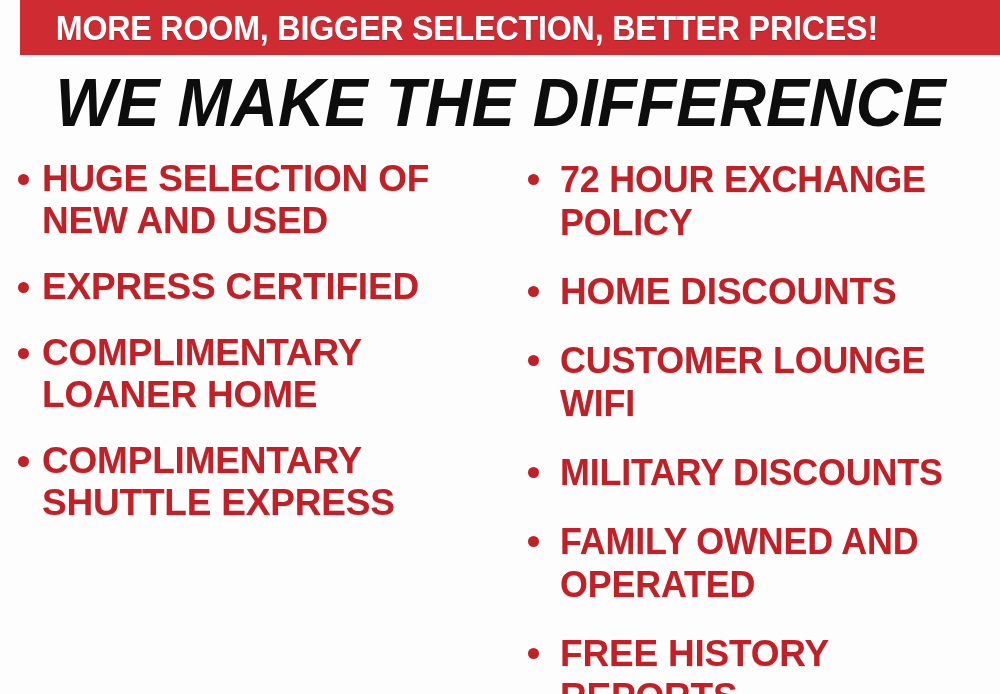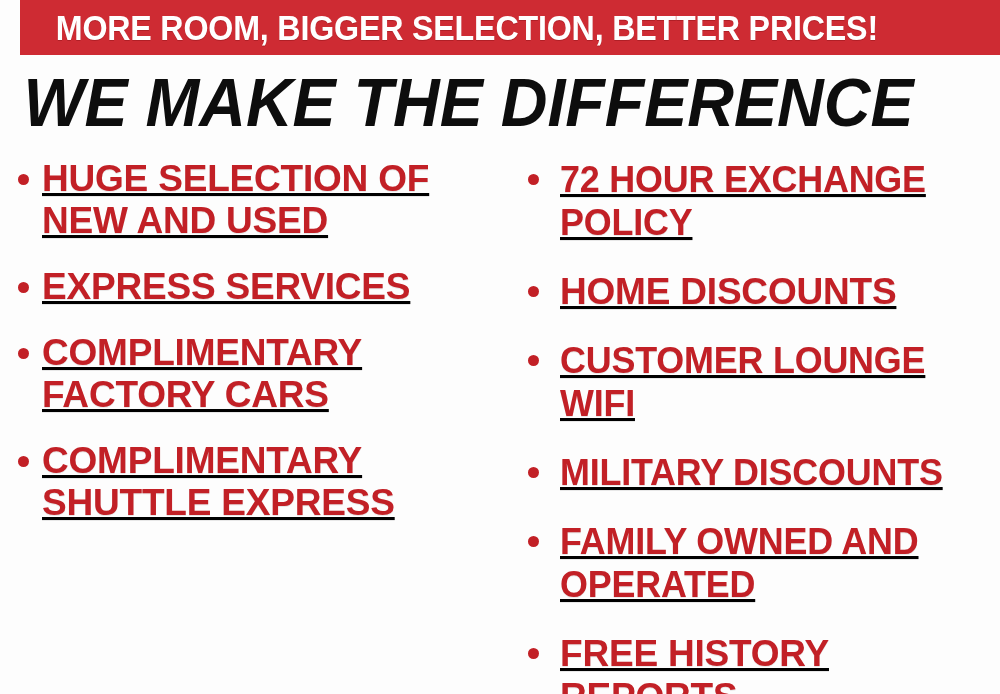--- a/index.html
+++ b/index.html
@@ -46,20 +46,21 @@
     transform-origin: center center;
     text-shadow: 0 1px 0 rgba(120, 10, 15, 0.35);
   }
 
   
   #headline {
     position: absolute;
     left: 0;
     top: 66px;
     width: 1000px;
+    text-align: center;
   }
   #headline-text {
     display: inline-block;
     color: #0d0d0d;
     font-family: "Liberation Sans", sans-serif;
     font-weight: bold;
     font-style: italic;
     font-size: 68px;
     line-height: 72px;
     letter-spacing: 0px;
@@ -69,21 +70,20 @@
   }
 
   
   #columns {
     position: absolute;
     left: 0;
     top: 158px;
     width: 1000px;
     height: 536px;
     display: flex;
-    text-decoration: underline;
   }
   .column {
     box-sizing: border-box;
   }
   #col-left {
     width: 508px;
     padding-left: 18px;
     padding-right: 2px;
   }
   #col-right {
@@ -151,27 +151,27 @@
 
     <div class="column" id="col-left">
 
       <div class="bullet-item">
         <span class="bullet-dot"></span>
         <span class="bullet-label">HUGE SELECTION OF NEW AND USED</span>
       </div>
 
       <div class="bullet-item">
         <span class="bullet-dot"></span>
-        <span class="bullet-label">EXPRESS SERVICES</span>
-      </div>
-
-
-      <div class="bullet-item">
-        <span class="bullet-dot"></span>
-        <span class="bullet-label">COMPLIMENTARY FACTORY CARS</span>
+        <span class="bullet-label">EXPRESS CERTIFIED</span>
+      </div>
+
+
+      <div class="bullet-item">
+        <span class="bullet-dot"></span>
+        <span class="bullet-label">COMPLIMENTARY LOANER HOME</span>
       </div>
 
       <div class="bullet-item">
         <span class="bullet-dot"></span>
         <span class="bullet-label">COMPLIMENTARY SHUTTLE EXPRESS</span>
       </div>
 
     </div>
 
     <div class="column" id="col-right">

